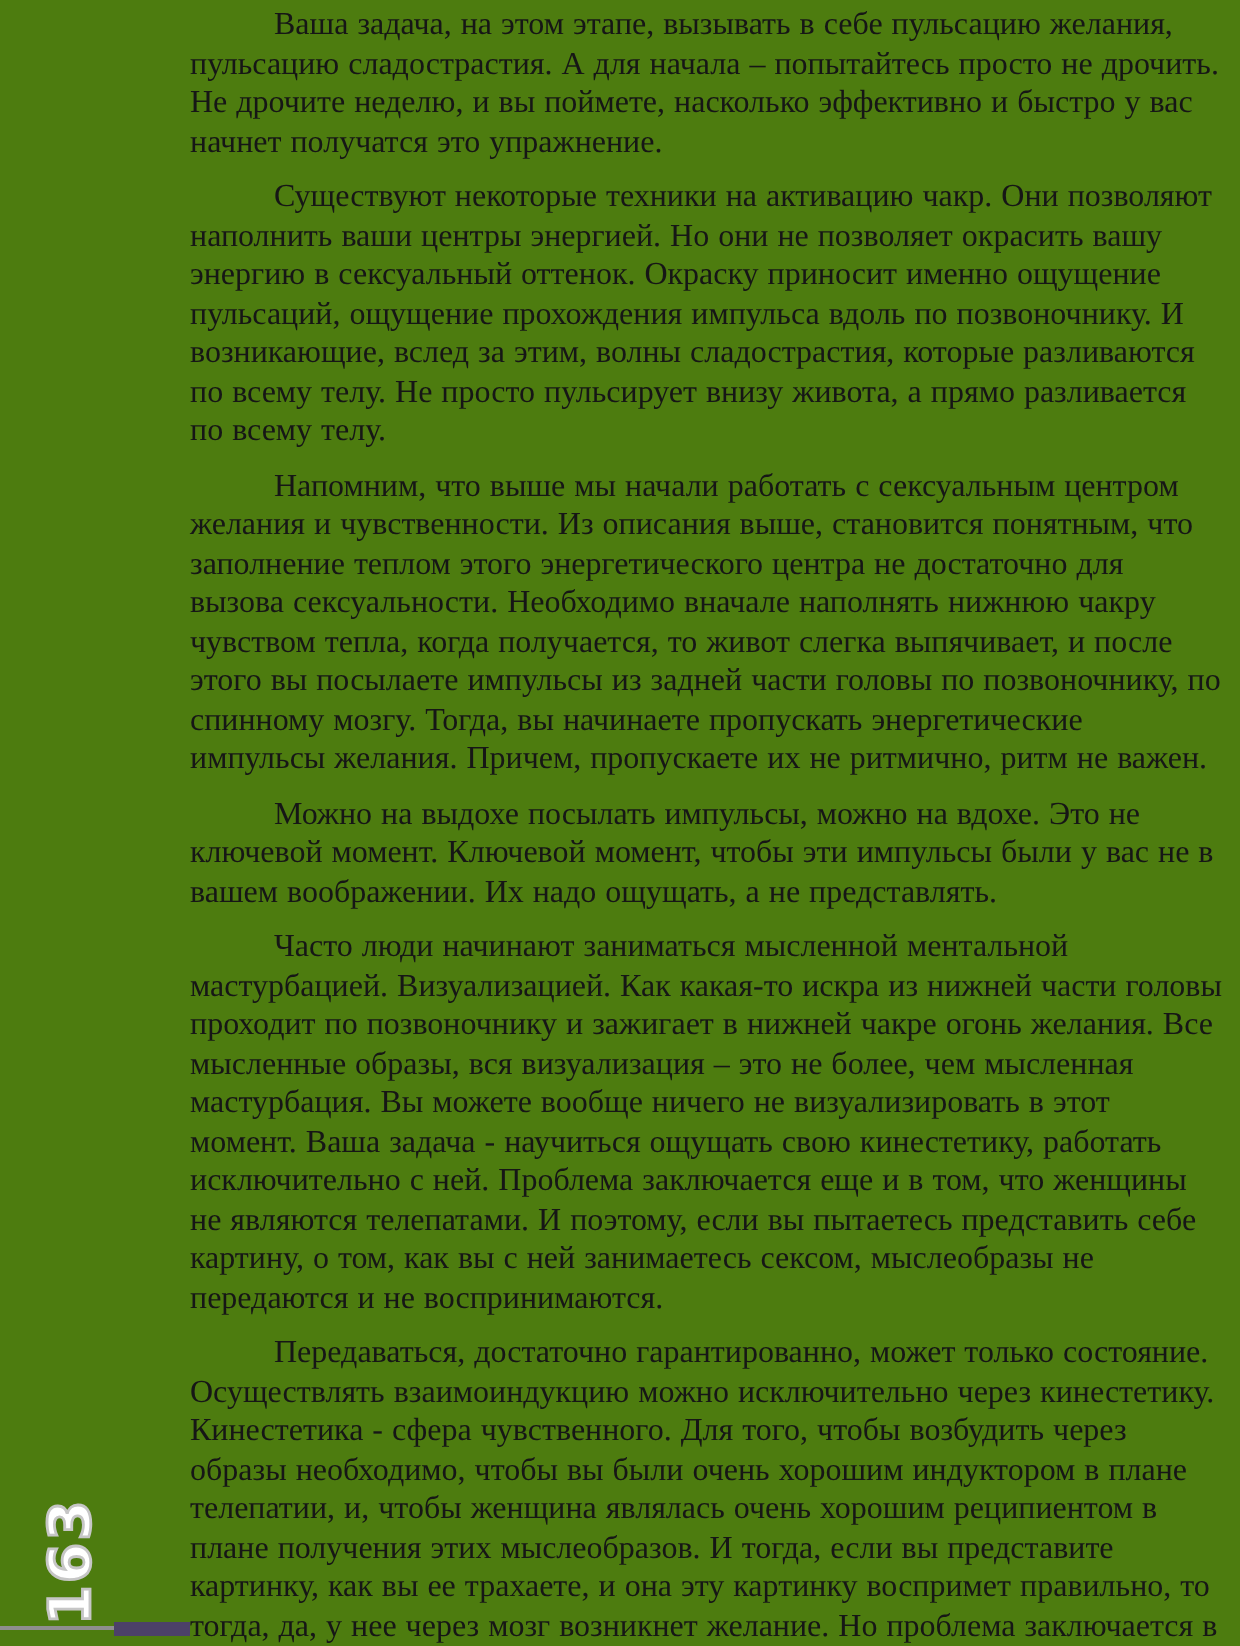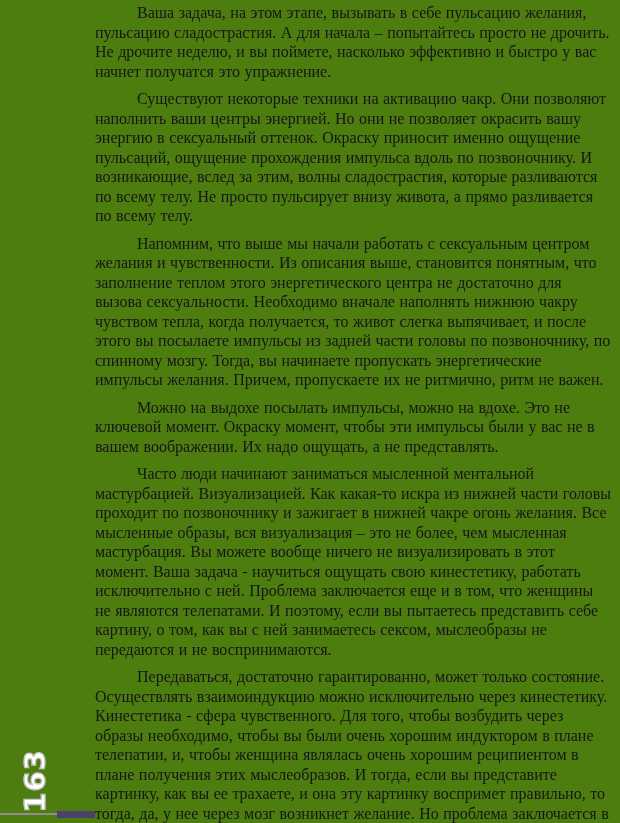--- a/index.html
+++ b/index.html
@@ -70,21 +70,21 @@
 </style>
 </head>
 <body>
 
 <div class="page">
 
   <div class="text-block" style="color: rgb(22, 22, 22);">
     <p>Ваша задача, на этом этапе, вызывать в себе пульсацию желания, пульсацию сладострастия. А для начала – попытайтесь просто не дрочить. Не дрочите неделю, и вы поймете, насколько эффективно и быстро у вас начнет получатся это упражнение.</p>
     <p>Существуют некоторые техники на активацию чакр. Они позволяют наполнить ваши центры энергией. Но они не позволяет окрасить вашу энергию в сексуальный оттенок. Окраску приносит именно ощущение пульсаций, ощущение прохождения импульса вдоль по позвоночнику. И возникающие, вслед за этим, волны сладострастия, которые разливаются по всему телу. Не просто пульсирует внизу живота, а прямо разливается по всему телу.</p>
     <p>Напомним, что выше мы начали работать с сексуальным центром желания и чувственности. Из описания выше, становится понятным, что заполнение теплом этого энергетического центра не достаточно для вызова сексуальности. Необходимо вначале наполнять нижнюю чакру чувством тепла, когда получается, то живот слегка выпячивает, и после этого вы посылаете импульсы из задней части головы по позвоночнику, по спинному мозгу. Тогда, вы начинаете пропускать энергетические импульсы желания. Причем, пропускаете их не ритмично, ритм не важен.</p>
-    <p>Можно на выдохе посылать импульсы, можно на вдохе. Это не ключевой момент. Окраску момент, чтобы эти импульсы были у вас не в вашем воображении. Их надо ощущать, а не представлять.</p>
+    <p>Можно на выдохе посылать импульсы, можно на вдохе. Это не ключевой момент. Ключевой момент, чтобы эти импульсы были у вас не в вашем воображении. Их надо ощущать, а не представлять.</p>
     <p>Часто люди начинают заниматься мысленной ментальной мастурбацией. Визуализацией. Как какая-то искра из нижней части головы проходит по позвоночнику и зажигает в нижней чакре огонь желания. Все мысленные образы, вся визуализация – это не более, чем мысленная мастурбация. Вы можете вообще ничего не визуализировать в этот момент. Ваша задача - научиться ощущать свою кинестетику, работать исключительно с ней. Проблема заключается еще и в том, что женщины не являются телепатами. И поэтому, если вы пытаетесь представить себе картину, о том, как вы с ней занимаетесь сексом, мыслеобразы не передаются и не воспринимаются.</p>
     <p>Передаваться, достаточно гарантированно, может только состояние. Осуществлять взаимоиндукцию можно исключительно через кинестетику. Кинестетика - сфера чувственного. Для того, чтобы возбудить через образы необходимо, чтобы вы были очень хорошим индуктором в плане телепатии, и, чтобы женщина являлась очень хорошим реципиентом в плане получения этих мыслеобразов. И тогда, если вы представите картинку, как вы ее трахаете, и она эту картинку воспримет правильно, то тогда, да, у нее через мозг возникнет желание. Но проблема заключается в том, что женщины не</p>
   </div>
 
   <div class="page-number">
     <span>163</span>
   </div>
 
   <div class="footer-rule" style="background: rgb(143, 143, 143);"></div>
   <div class="footer-bar" style="background: rgb(76, 65, 104);"></div>

